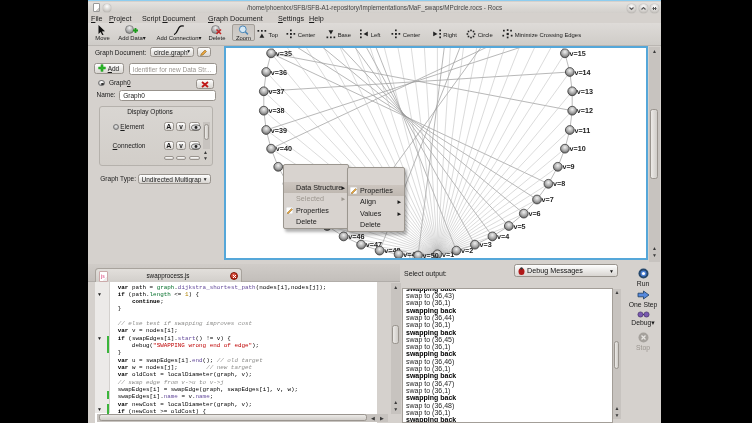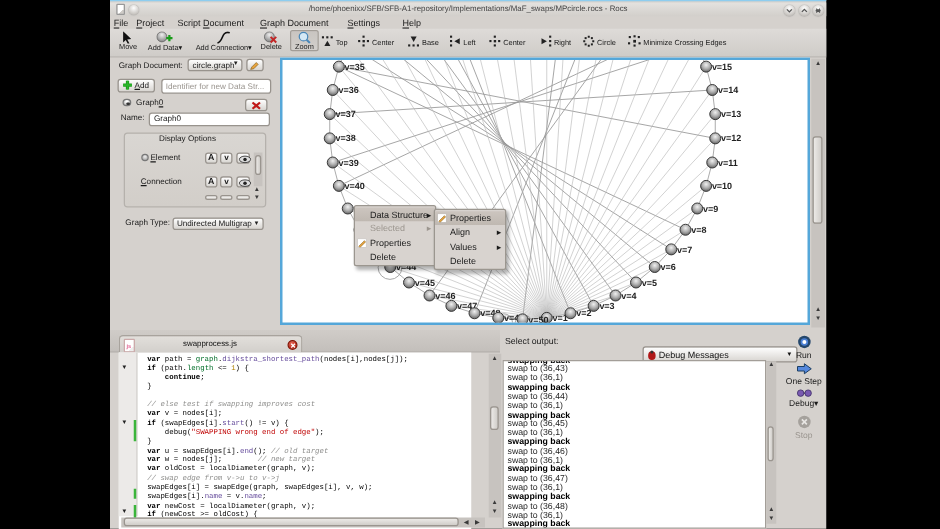--- a/index.html
+++ b/index.html
@@ -15,42 +15,42 @@
 .th svg{vertical-align:-2px}
 .obtn{background:linear-gradient(#fefefe,#d8d5d1);border:1px solid #98938d;border-radius:2.5px;}
 .oinput{background:#fff;border:1px solid #98938d;border-radius:2.5px;}
 #panel{position:absolute;left:0;top:45px;width:136px;height:217px;font-size:6.5px;color:#1a1a1a;}
 #canvas{position:absolute;left:136px;top:45px;width:424px;height:214px;background:#fff;border:2px solid #55a7d9;}
 #gsvg .e1 line{stroke:#9f9f9f;stroke-width:0.7}
 #gsvg .e2 line{stroke:#999999;stroke-width:0.7}
 #gsvg .e3 line{stroke:#b7b7b7;stroke-width:0.5}
 #gsvg text{font-size:7.2px;font-weight:bold;fill:#222;font-family:"Liberation Sans",sans-serif;text-rendering:geometricPrecision}
 .cmenu{position:absolute;background:#d8d3cf;border:1px solid #9b968f;border-radius:2px;box-shadow:2px 2.5px 3px rgba(0,0,0,.3);font-size:7.2px;color:#1a1a1a;z-index:5;padding:1px 0}
-.cmenu .hi{background:linear-gradient(#ccc5bf,#bfb8b1);}
+.cmenu .hi{background:linear-gradient(#ccc5bf,#bfb8b1);margin-top:16px;}
 .cmenu .gray{color:#9c968f}
 .cmenu div{position:relative;padding-left:12px;height:11.3px;line-height:11.3px}
 .cmenu .arr{position:absolute;right:3px;top:0}
 .pencil{position:absolute;left:2px;top:2.2px}
 .sbv{position:absolute;background:#c7c3bf;}
 .sbthumb{position:absolute;background:linear-gradient(90deg,#eceae7,#d0cdc9);border:1px solid #9a958f;border-radius:2.5px;}
 .sbthumbh{position:absolute;background:linear-gradient(#eceae7,#d0cdc9);border:1px solid #9a958f;border-radius:2.5px;}
 .sarr{position:absolute;font-size:5px;color:#3a3a3a;left:0;right:0;text-align:center;line-height:5px}
 #tabbar{position:absolute;left:0;top:263px;width:312px;height:18px;background:linear-gradient(#d0ccc8,#c3bfbb);border-bottom:1px solid #b1ada9}
 #tab{position:absolute;left:6.5px;top:4px;width:147px;height:14px;background:linear-gradient(#e2dfdb,#d2cfcb);border:1px solid #a8a39d;border-bottom:none;border-radius:3.5px 3.5px 0 0;font-size:6.3px;color:#111;text-align:center;line-height:13px}
 #editor{position:absolute;left:7px;top:281px;width:282px;height:142px;background:#fff;}
 #iconborder{position:absolute;left:7px;top:281px;width:14.5px;height:131px;background:#eceae8;border-right:1px solid #d4d1ce}
 #code{position:absolute;left:15.6px;top:282.5px;width:273px;height:131px;overflow:hidden;font-family:"Liberation Mono",monospace;font-size:5.9px;line-height:7.33px;white-space:pre;color:#000}
 .kw{font-weight:bold}
 .cm{color:#8e8e8c;font-style:italic}
 .st{color:#bf0303}
 .nu{color:#b08000}
 .fn{color:#644a9b}
 .gr{color:#006e28}
 #outlbl{position:absolute;left:316px;top:269px;font-size:7px;color:#1a1a1a}
-#outcombo{position:absolute;left:426px;top:276px;width:124px;height:13px;font-size:7.2px;color:#111;line-height:12px}
+#outcombo{position:absolute;left:426px;top:263px;width:104px;height:13px;font-size:7.2px;color:#111;line-height:12px}
 #output{position:absolute;left:314px;top:287px;width:211px;height:135px;background:#fff;border:1px solid #a39e98;font-size:7px;line-height:7.3px;color:#262626;overflow:hidden;padding:0 0 0 3px;white-space:pre}
 #output b{color:#000}
 .rbtn{position:absolute;text-align:center;font-size:6.8px;color:#1a1a1a;line-height:7px}
 </style></head><body>
 <div id="win">
  <div id="title">
   <div style="position:absolute;left:5px;top:1px;width:7px;height:9px;background:linear-gradient(135deg,#fff 70%,#cfccc8 70%);border:0.5px solid #999;border-radius:1px"></div>
   <div class="tbtn" style="left:15px"></div>
   <div class="txt">/home/phoenixx/SFB/SFB-A1-repository/Implementations/MaF_swaps/MPcircle.rocs - Rocs</div>
   <div class="tbtn" style="left:539px;width:9px;height:9px"><svg width="9" height="9">
@@ -62,21 +62,21 @@
   <div class="tbtn" style="left:562px;width:9px;height:9px"><svg width="9" height="9">
           <path d="M3 3 L6 6 M6 3 L3 6 M2.5 4.5 H6.5" fill="none" stroke="#555" stroke-width="1"></path>
         </svg></div>
  </div>
  <div id="menu">
   <span style="left:3px"><u>F</u>ile</span>
       <span style="left:21px"><u>P</u>roject</span>
   <span style="left:54px">Script <u>D</u>ocument</span>
       <span style="left:120px"><u>G</u>raph Document</span>
   <span style="left:190px"><u>S</u>ettings</span>
-      <span style="left:234px"><u>H</u>elp</span>
+      <span style="left:221px"><u>H</u>elp</span>
  </div>
  <div id="tool">
 <div class="ti" style="left:9px"><svg width="11" height="10">
           <path d="M1.5 0 L8 6.2 L4.8 6.6 L6.6 9.8 L5.2 10 L3.6 7 L1.5 9 Z" fill="#111"></path>
         </svg><div class="lab">Move</div></div>
 <div class="ti" style="left:37px"><svg width="14" height="10">
           <defs>
             <radialGradient id="tb1" cx="50%" cy="30%" r="70%">
               <stop offset="0%" stop-color="#eee"></stop>
               <stop offset="100%" stop-color="#858585"></stop>

